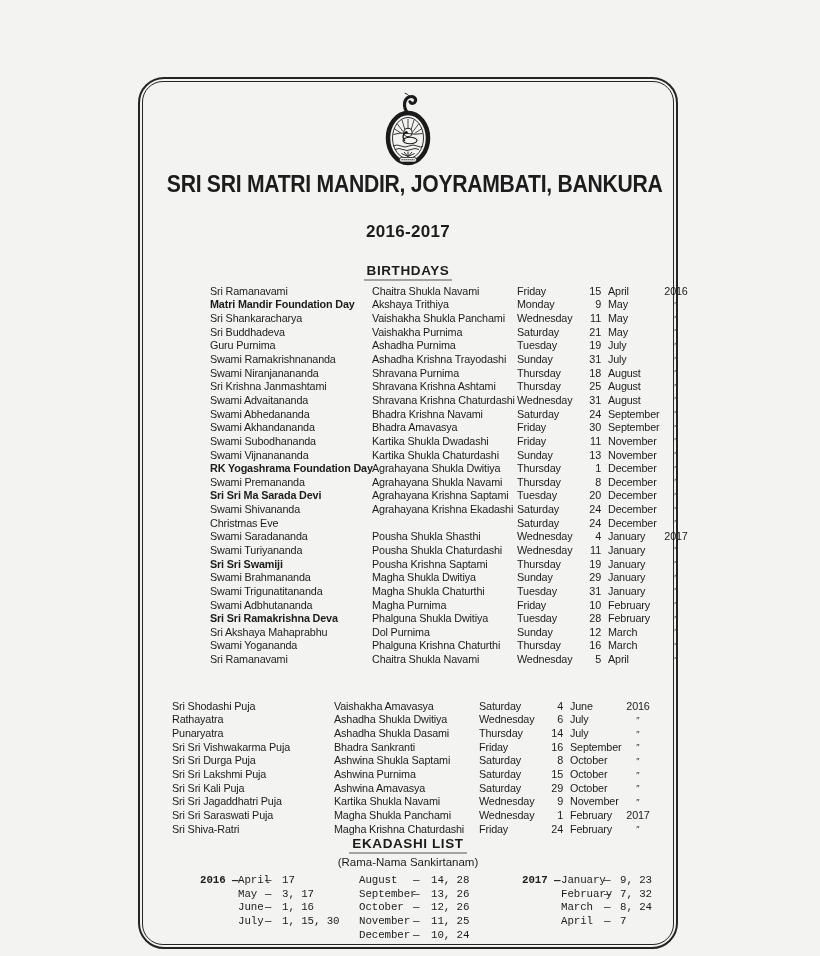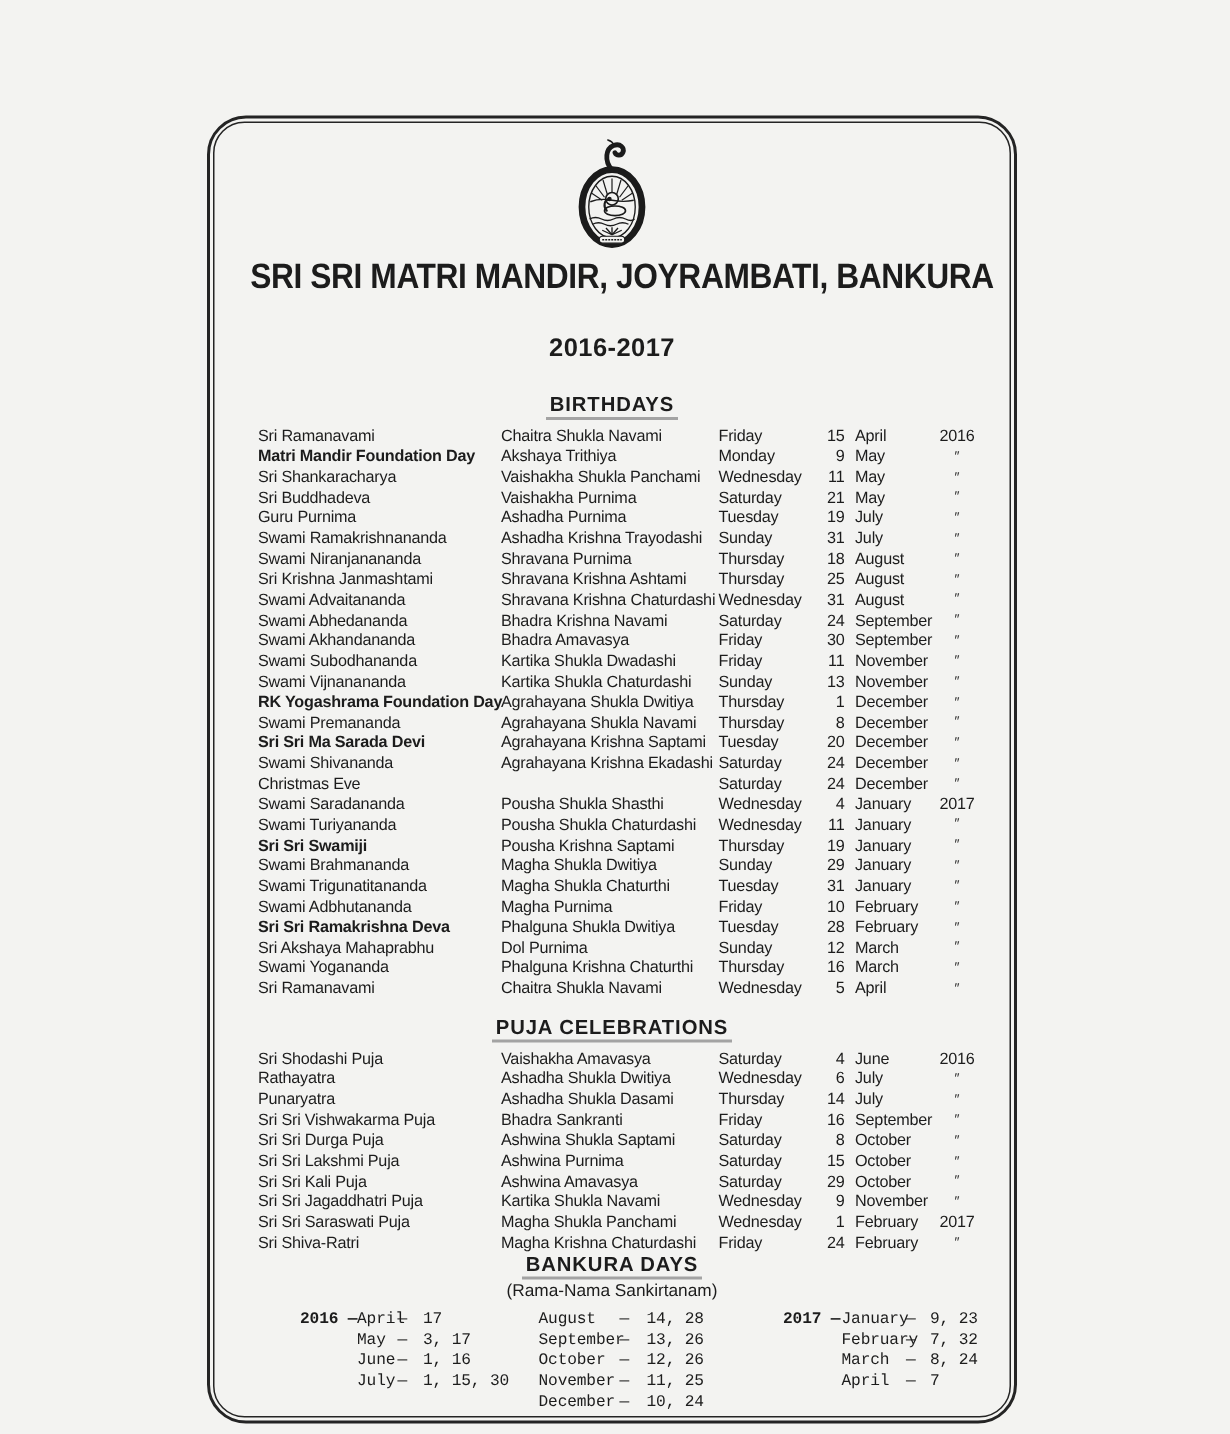--- a/index.html
+++ b/index.html
@@ -38,21 +38,21 @@
   .sec-head .hd{
     display:inline-block; font-size:13.5px; font-weight:bold; letter-spacing:0.6px;
     border-bottom:2px solid #a3a3a3; padding:0 3px 1px 3px; line-height:15px;
   }
   .head-birthdays{ top:182px; }
   .head-puja{ top:597px; }
   .head-ekadashi{ top:755px; }
   .ek-sub{ font-size:11.5px; line-height:13px; margin-top:2px; }
 
   .tbl{ position:absolute; left:0; width:100%; }
-  .tbl-birthdays{ top:205px; }
+  .tbl-birthdays{ top:205px;padding-left:38px; }
   .tbl-puja{ top:620px; }
   .trow{
     display:grid;
     grid-template-columns:162px 145px 62px 22px 54px 42px;
     padding-left:32px;
     height:13.65px; align-items:center;
     font-size:10.8px; letter-spacing:-0.15px; white-space:nowrap;
   }
   .trow .c-date{ text-align:right; }
   .trow .c-month{ padding-left:7px; }
@@ -349,23 +349,20 @@
       <div class="trow">
     <span class="c-name">Sri Ramanavami</span>
     <span class="c-tithi">Chaitra Shukla Navami</span>
     <span class="c-day">Wednesday</span>
     <span class="c-date">5</span>
     <span class="c-month">April</span>
     <span class="c-year ditto">″</span>
   </div>
     </div>
 
-  <div class="sec-head head-puja">
-    <span class="hd">PUJA CELEBRATIONS</span>
-  </div>
   <div class="tbl tbl-puja" id="tbl-puja">
       <div class="trow">
     <span class="c-name">Sri Shodashi Puja</span>
     <span class="c-tithi">Vaishakha Amavasya</span>
     <span class="c-day">Saturday</span>
     <span class="c-date">4</span>
     <span class="c-month">June</span>
     <span class="c-year">2016</span>
   </div>
       <div class="trow">
@@ -436,21 +433,21 @@
     <span class="c-name">Sri Shiva-Ratri</span>
     <span class="c-tithi">Magha Krishna Chaturdashi</span>
     <span class="c-day">Friday</span>
     <span class="c-date">24</span>
     <span class="c-month">February</span>
     <span class="c-year ditto">″</span>
   </div>
     </div>
 
   <div class="sec-head head-ekadashi">
-    <span class="hd">BANKURA DAYS</span>
+    <span class="hd">EKADASHI LIST</span>
     <div class="ek-sub">(Rama-Nama Sankirtanam)</div>
   </div>
   <div class="ekadashi" id="ekadashi">
       <div class="ek-col ek-col-1">
         <div class="ekrow">
     <span class="e-year">2016 —</span>
     <span class="e-month">April</span>
     <span class="e-dash">—</span>
     <span class="e-days">17</span>
   </div>

